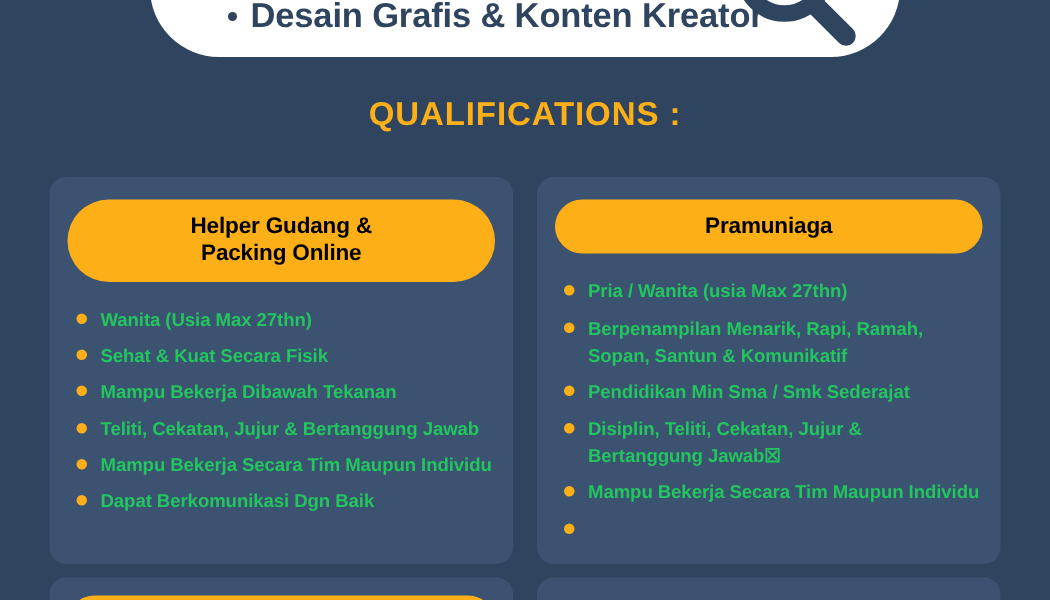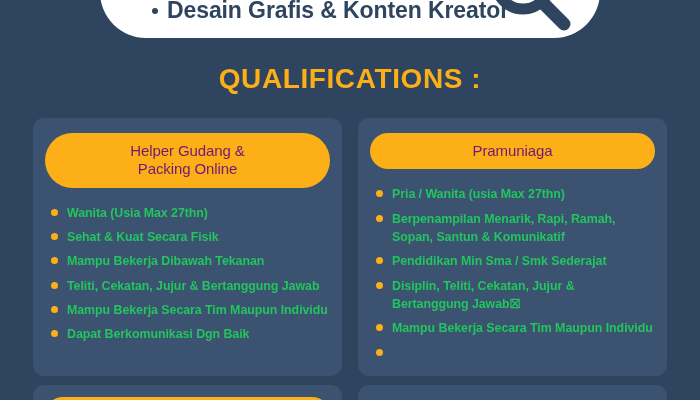--- a/index.html
+++ b/index.html
@@ -63,21 +63,21 @@
   }
 
   
   .qual-heading {
     position: absolute;
     left: 0;
     right: 0;
     top: 63px;
     text-align: center;
     color: #fcaf17;
-    font-size: 28px;
+    font-size: 22px;
     font-weight: bold;
     letter-spacing: 0.6px;
   }
 
   
   .cards {
     position: absolute;
     left: 33px;
     top: 118px;
     width: 634px;
@@ -91,25 +91,25 @@
     border-radius: 11px;
     padding: 15px 12px 14px 12px;
     min-height: 254px;
   }
   .card.third {
     min-height: 60px;
     padding-bottom: 0;
   }
   .card-pill {
     background: #fcaf17;
-    color: #701a75;
+    color: #000000;
     border-radius: 999px;
     text-align: center;
     font-size: 15px;
-    font-weight: normal;
+    font-weight: bold;
     line-height: 1.22;
     padding: 9px 10px;
     letter-spacing: -0.1px;
   }
   .card-list {
     list-style: none;
     margin: 16px 0 0 0;
     padding: 0 2px 0 6px;
   }
   .card-list li {

